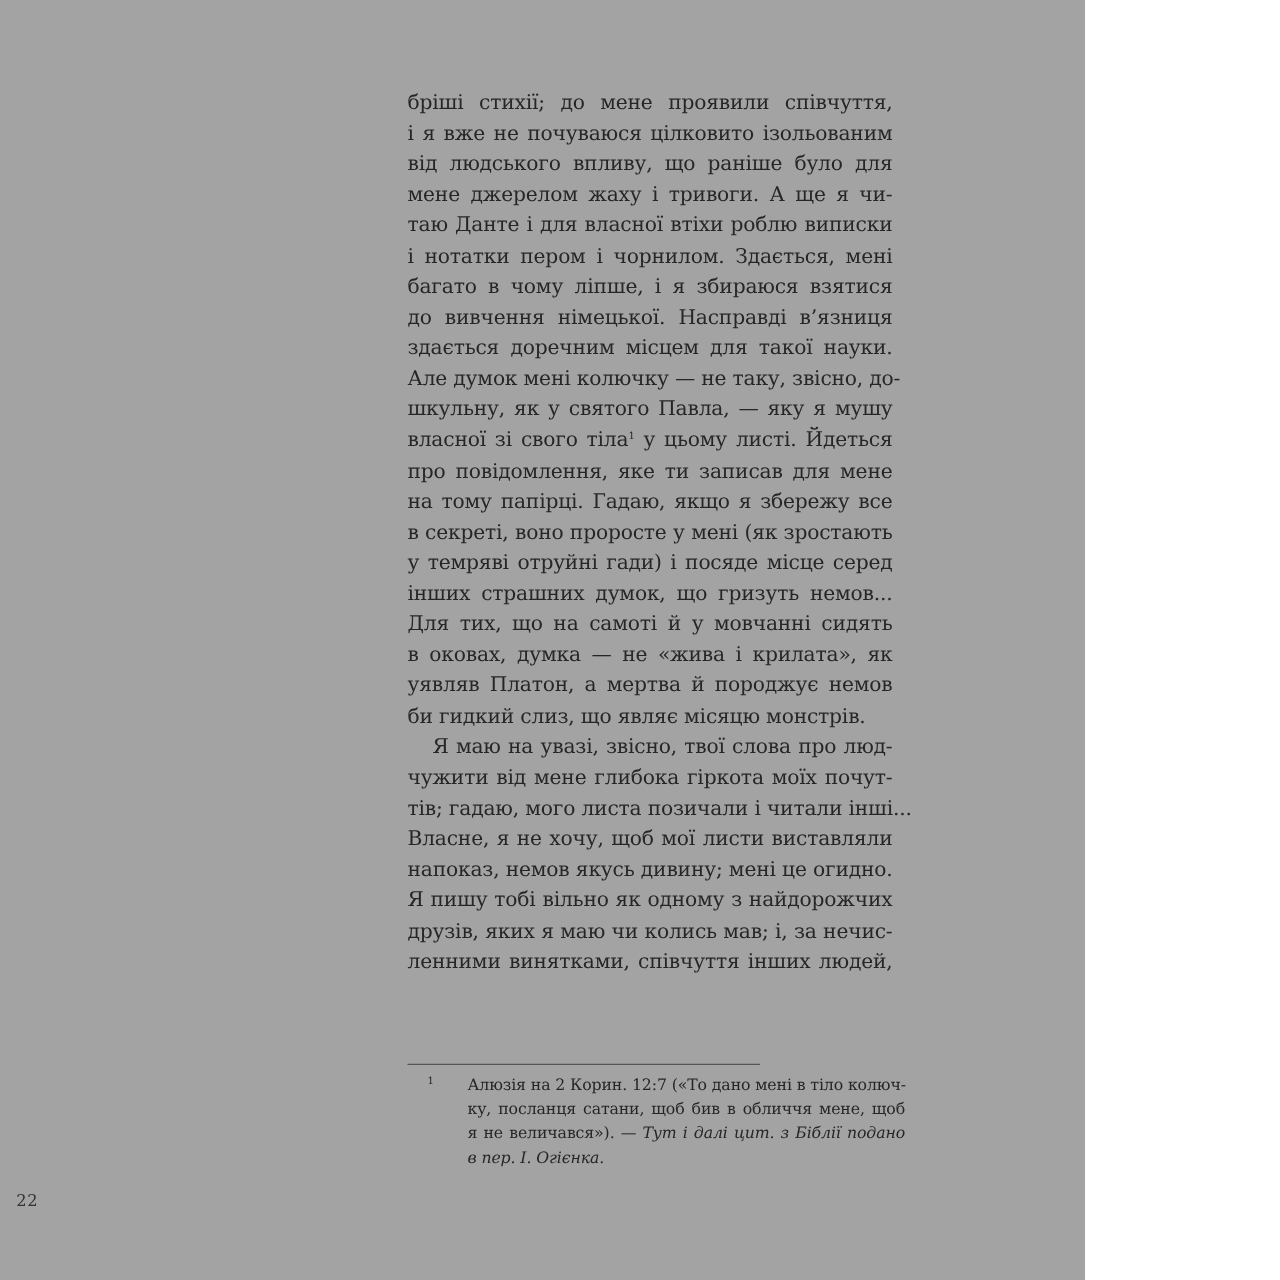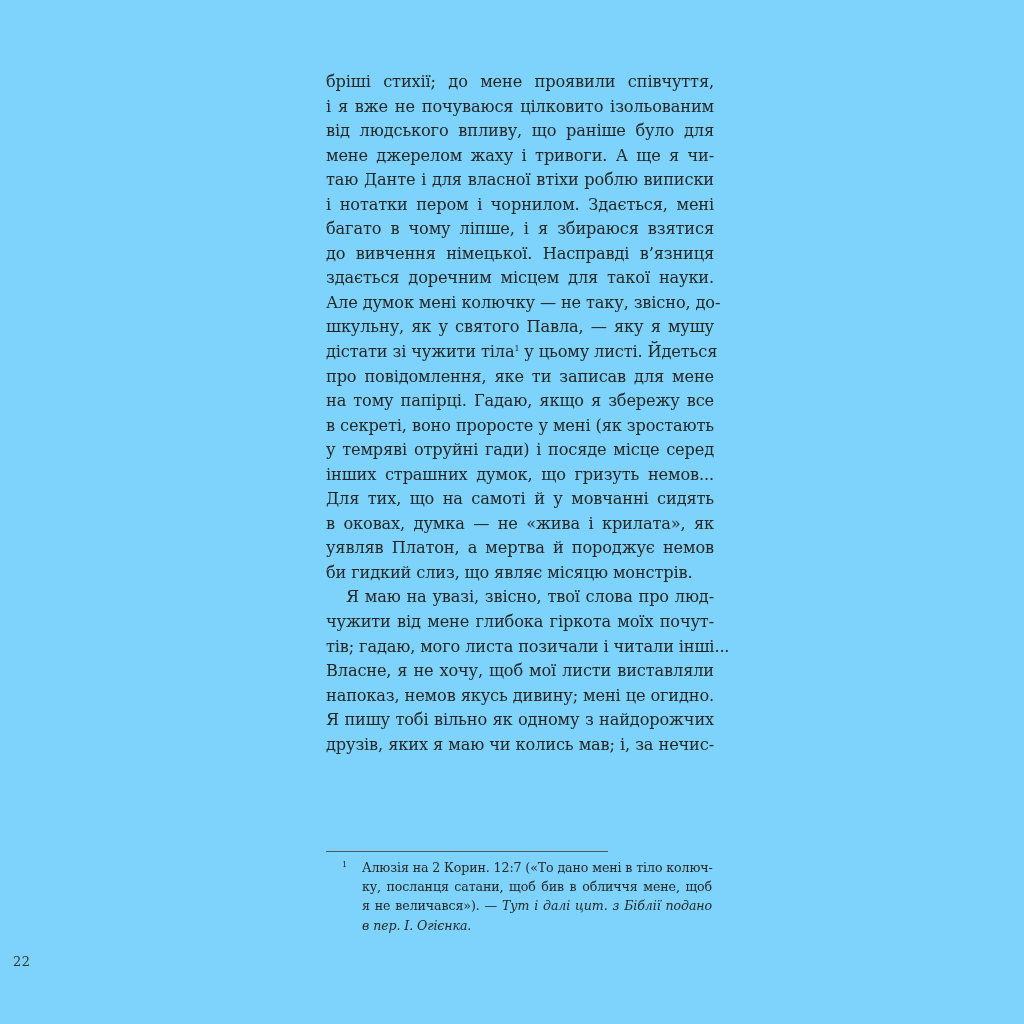--- a/index.html
+++ b/index.html
@@ -11,22 +11,22 @@
       width: 1024px;
       height: 1024px;
       position: relative;
       overflow: hidden;
       font-family: "DejaVu Serif", "Liberation Serif", serif;
       color: #262626;
     }
     .page {
       position: absolute;
       left: 0; top: 0;
-      width: 1024px; height: 1024px;
-      background: #7dd3fc;
+      width: 868px; height: 1024px;
+      background: #a3a3a3;
     }
     .body-text {
       position: absolute;
       left: 326px;
       top: 70px;
       width: 388px;
     }
     .line {
       display: block;
       height: 24.55px;
@@ -64,21 +64,21 @@
     }
     .fn-marker {
       position: absolute;
       left: 16px;
       top: 2px;
       font-size: 8px;
       line-height: 10px;
     }
     .fn-body {
       position: absolute;
-      left: 36px;
+      left: 48px;
       top: 0;
       width: 350px;
     }
     .fn-line {
       display: block;
       height: 19.2px;
       line-height: 19.2px;
       font-size: 12.6px;
       white-space: nowrap;
       text-align: justify;
@@ -112,37 +112,38 @@
     <span class="line">і я вже не почуваюся цілковито ізольованим</span>
     <span class="line">від людського впливу, що раніше було для</span>
     <span class="line">мене джерелом жаху і тривоги. А ще я чи-</span>
     <span class="line">таю Данте і для власної втіхи роблю виписки</span>
     <span class="line">і нотатки пером і чорнилом. Здається, мені</span>
     <span class="line">багато в чому ліпше, і я збираюся взятися</span>
     <span class="line">до вивчення німецької. Насправді в’язниця</span>
     <span class="line">здається доречним місцем для такої науки.</span>
     <span class="line">Але думок мені колючку — не таку, звісно, до-</span>
     <span class="line">шкульну, як у святого Павла, — яку я мушу</span>
-    <span class="line"><span>дістати зі чужити тіла</span><sup class="fnref">1</sup><span> у цьому листі. Йдеться</span></span>
+    <span class="line"><span>власної зі свого тіла</span><sup class="fnref">1</sup><span> у цьому листі. Йдеться</span></span>
     <span class="line">про повідомлення, яке ти записав для мене</span>
     <span class="line">на тому папірці. Гадаю, якщо я збережу все</span>
     <span class="line">в секреті, воно проросте у мені (як зростають</span>
     <span class="line">у темряві отруйні гади) і посяде місце серед</span>
     <span class="line">інших страшних думок, що гризуть немов...</span>
     <span class="line">Для тих, що на самоті й у мовчанні сидять</span>
     <span class="line">в оковах, думка — не «жива і крилата», як</span>
     <span class="line">уявляв Платон, а мертва й породжує немов</span>
     <span class="line last">би гидкий слиз, що являє місяцю монстрів.</span>
     <span class="line indent">Я маю на увазі, звісно, твої слова про люд-</span>
     <span class="line">чужити від мене глибока гіркота моїх почут-</span>
     <span class="line">тів; гадаю, мого листа позичали і читали інші...</span>
     <span class="line">Власне, я не хочу, щоб мої листи виставляли</span>
     <span class="line">напоказ, немов якусь дивину; мені це огидно.</span>
     <span class="line">Я пишу тобі вільно як одному з найдорожчих</span>
     <span class="line">друзів, яких я маю чи колись мав; і, за нечис-</span>
+    <span class="line">ленними винятками, співчуття інших людей,</span>
   </div>
 
   <div class="footnote-rule"></div>
 
   <div class="footnote">
     <span class="fn-marker">1</span>
     <div class="fn-body">
       <span class="fn-line">Алюзія на 2 Корин. 12:7 («То дано мені в тіло колюч-</span>
       <span class="fn-line">ку, посланця сатани, щоб бив в обличчя мене, щоб</span>
       <span class="fn-line"><span>я не величався»). — </span><span class="it">Тут і далі цит. з Біблії подано</span></span>

